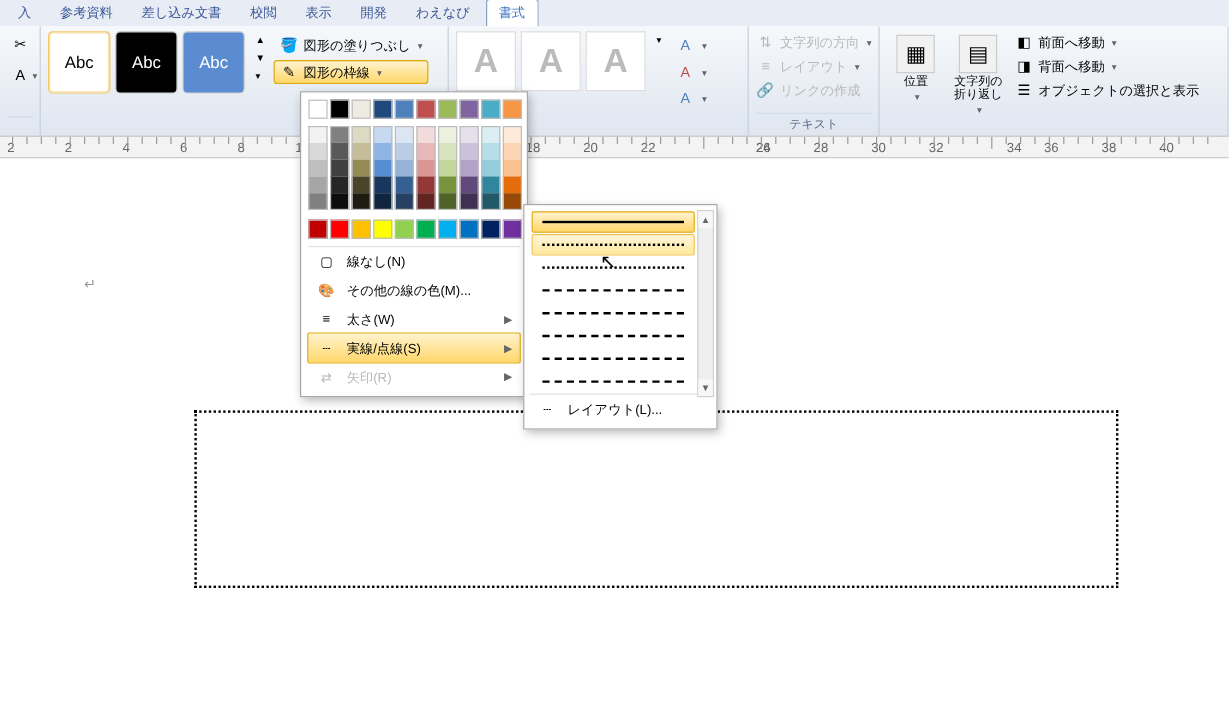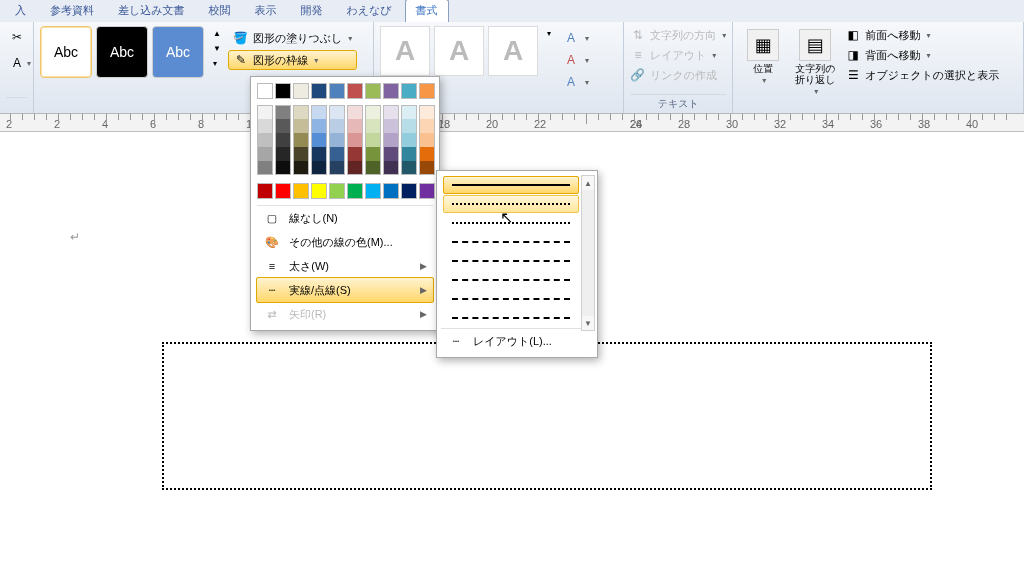--- a/index.html
+++ b/index.html
@@ -293,21 +293,21 @@
     <span class="num" style="left: 726px;">30</span>
     <span class="tick major" style="left: 730px;"></span>
     <span class="tick" style="left: 742px;"></span>
     <span class="tick" style="left: 754px;"></span>
     <span class="tick" style="left: 766px;"></span>
     <span class="num" style="left: 774px;">32</span>
     <span class="tick major" style="left: 778px;"></span>
     <span class="tick" style="left: 790px;"></span>
     <span class="tick" style="left: 802px;"></span>
     <span class="tick" style="left: 814px;"></span>
-    <span class="num" style="left: 822px;">34</span>
+    <span class="num" style="left: 839px;">34</span>
     <span class="tick major" style="left: 826px;"></span>
     <span class="tick" style="left: 838px;"></span>
     <span class="tick" style="left: 850px;"></span>
     <span class="tick" style="left: 862px;"></span>
     <span class="num" style="left: 870px;">36</span>
     <span class="tick major" style="left: 874px;"></span>
     <span class="tick" style="left: 886px;"></span>
     <span class="tick" style="left: 898px;"></span>
     <span class="tick" style="left: 910px;"></span>
     <span class="num" style="left: 918px;">38</span>

